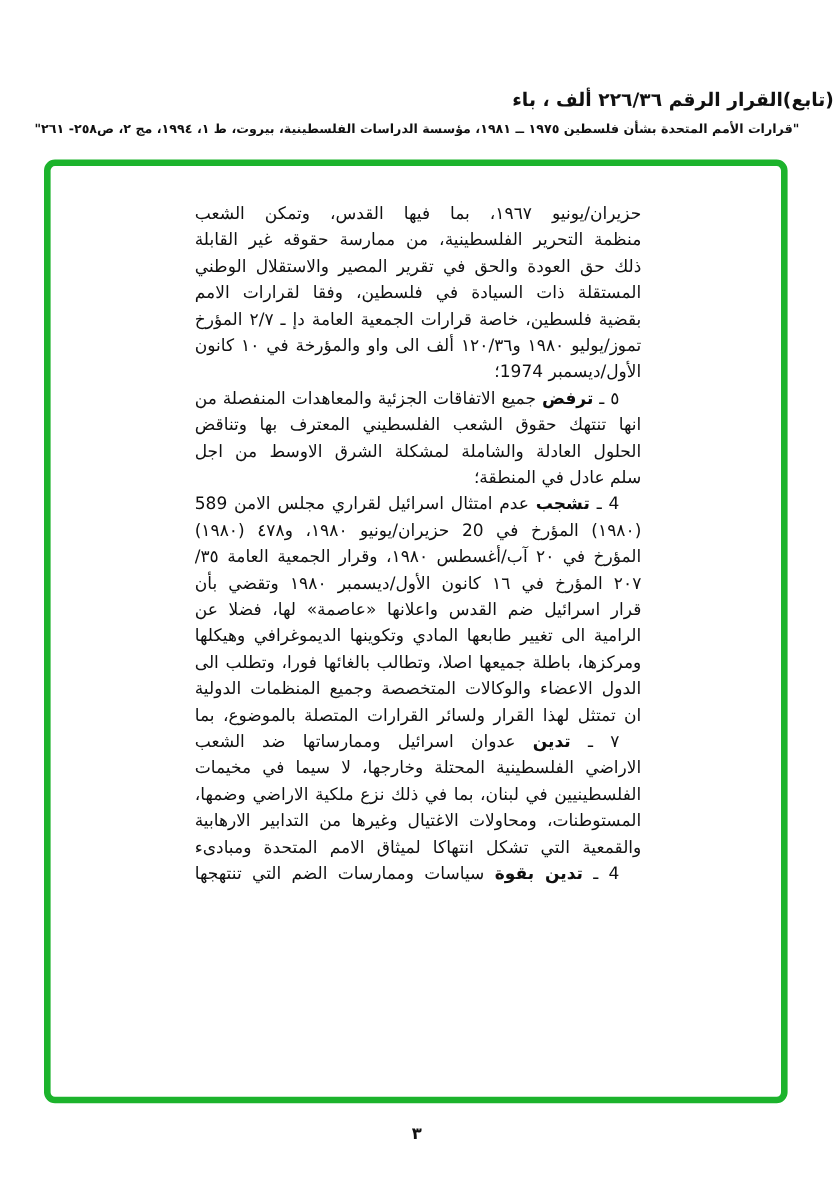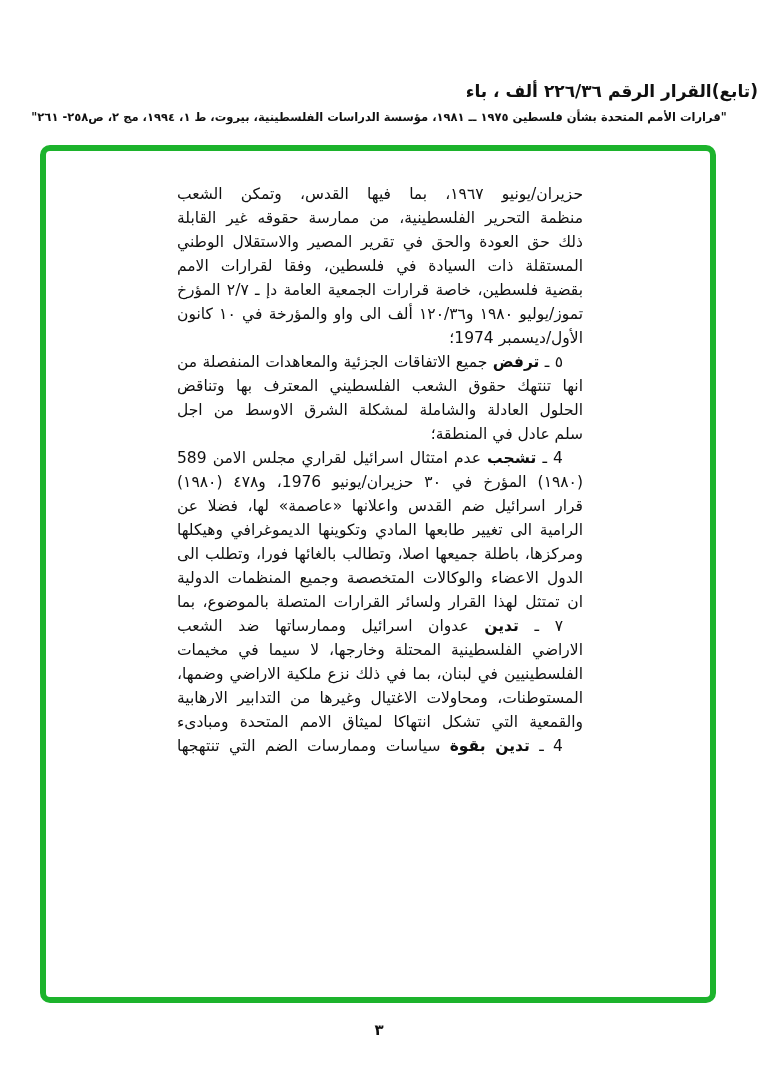--- a/index.html
+++ b/index.html
@@ -68,21 +68,23 @@
       <div class="line noj"><span>الأول/ديسمبر 1974؛</span></div>
     </div>
     <div class="para">
       <div class="line ind"><span>٥ ـ </span><span class="b">ترفض</span><span> جميع الاتفاقات الجزئية والمعاهدات المنفصلة من حيث</span></div>
       <div class="line"><span>انها تنتهك حقوق الشعب الفلسطيني المعترف بها وتناقض مبادىء</span></div>
       <div class="line"><span>الحلول العادلة والشاملة لمشكلة الشرق الاوسط من اجل ضمان اقامة</span></div>
       <div class="line noj"><span>سلم عادل في المنطقة؛</span></div>
     </div>
     <div class="para">
       <div class="line ind"><span>4 ـ </span><span class="b">تشجب</span><span> عدم امتثال اسرائيل لقراري مجلس الامن 589</span></div>
-      <div class="line"><span>(١٩٨٠) المؤرخ في ٣٠ حزيران/يونيو 1976، و٤٧٨ (١٩٨٠)</span></div>
+      <div class="line"><span>(١٩٨٠) المؤرخ في 20 حزيران/يونيو ١٩٨٠، و٤٧٨ (١٩٨٠)</span></div>
+      <div class="line"><span>المؤرخ في ٢٠ آب/أغسطس ١٩٨٠، وقرار الجمعية العامة ٣٥/</span></div>
+      <div class="line"><span>٢٠٧ المؤرخ في ١٦ كانون الأول/ديسمبر ١٩٨٠ وتقضي بأن</span></div>
       <div class="line"><span>قرار اسرائيل ضم القدس واعلانها «عاصمة» لها، فضلا عن التدابير</span></div>
       <div class="line"><span>الرامية الى تغيير طابعها المادي وتكوينها الديموغرافي وهيكلها المؤسسي</span></div>
       <div class="line"><span>ومركزها، باطلة جميعها اصلا، وتطالب بالغائها فورا، وتطلب الى جميع</span></div>
       <div class="line"><span>الدول الاعضاء والوكالات المتخصصة وجميع المنظمات الدولية الاخرى</span></div>
       <div class="line"><span>ان تمتثل لهذا القرار ولسائر القرارات المتصلة بالموضوع، بما فيها قرار</span></div>
     </div>
     <div class="para">
       <div class="line ind"><span>٧ ـ </span><span class="b">تدين</span><span> عدوان اسرائيل وممارساتها ضد الشعب الفلسطيني، في</span></div>
       <div class="line"><span>الاراضي الفلسطينية المحتلة وخارجها، لا سيما في مخيمات اللاجئين</span></div>
       <div class="line"><span>الفلسطينيين في لبنان، بما في ذلك نزع ملكية الاراضي وضمها، واقامة</span></div>

